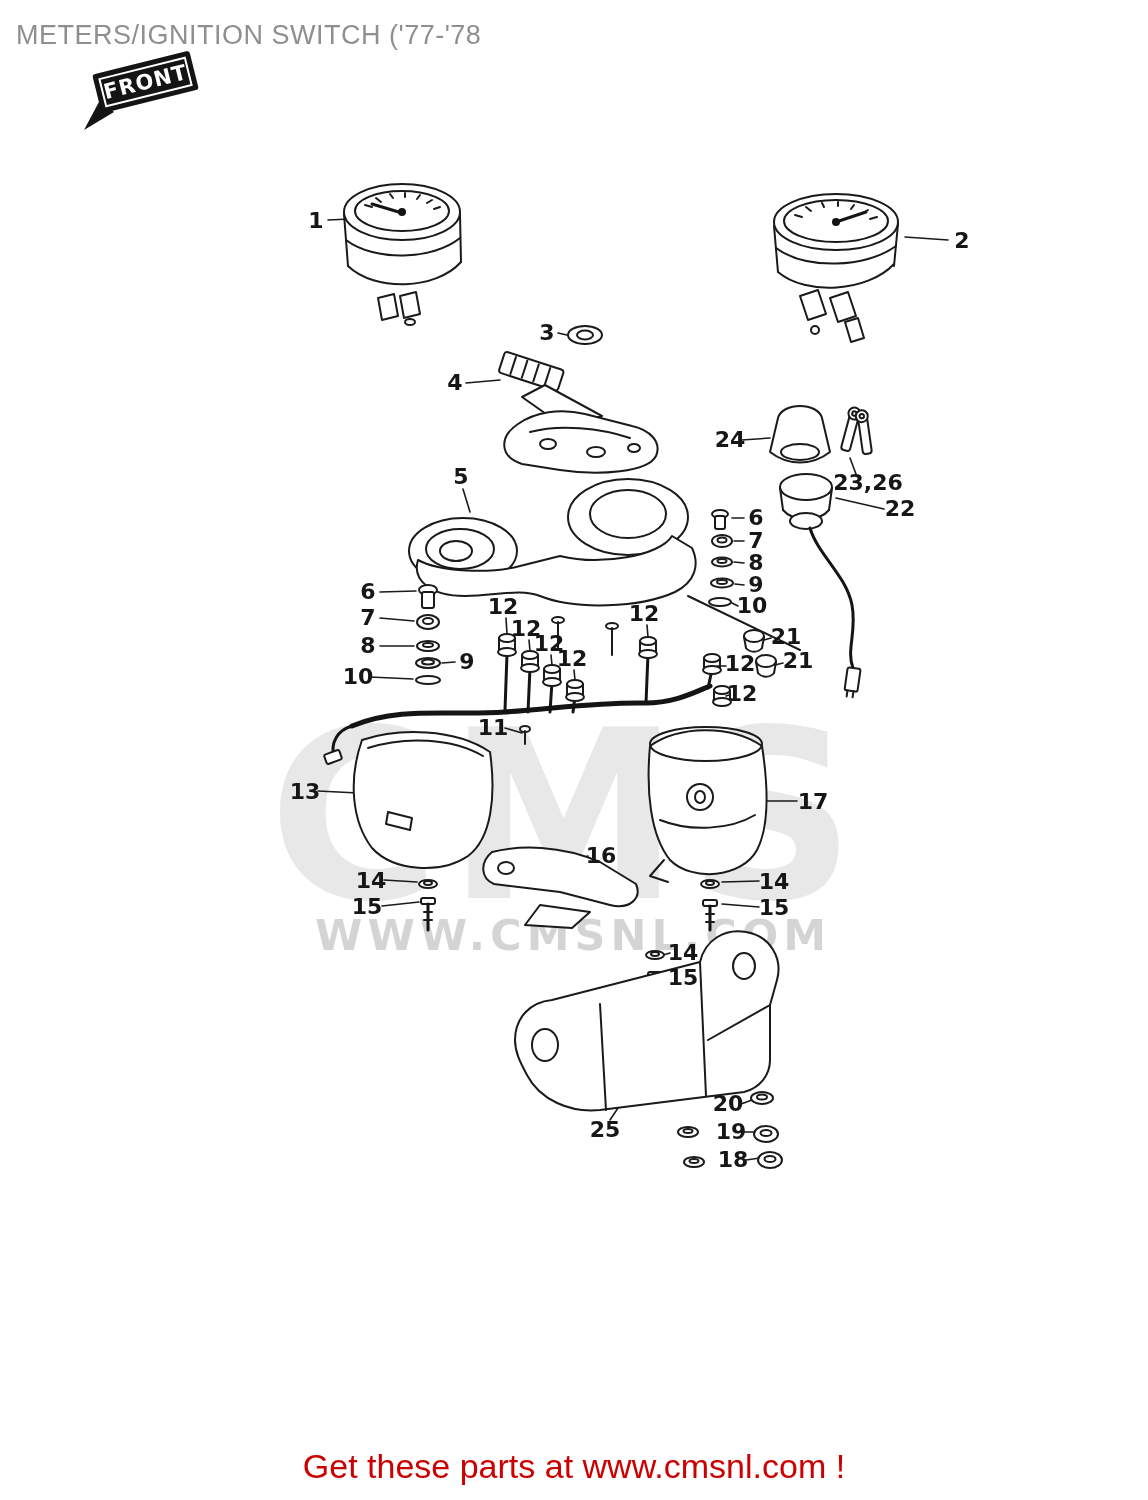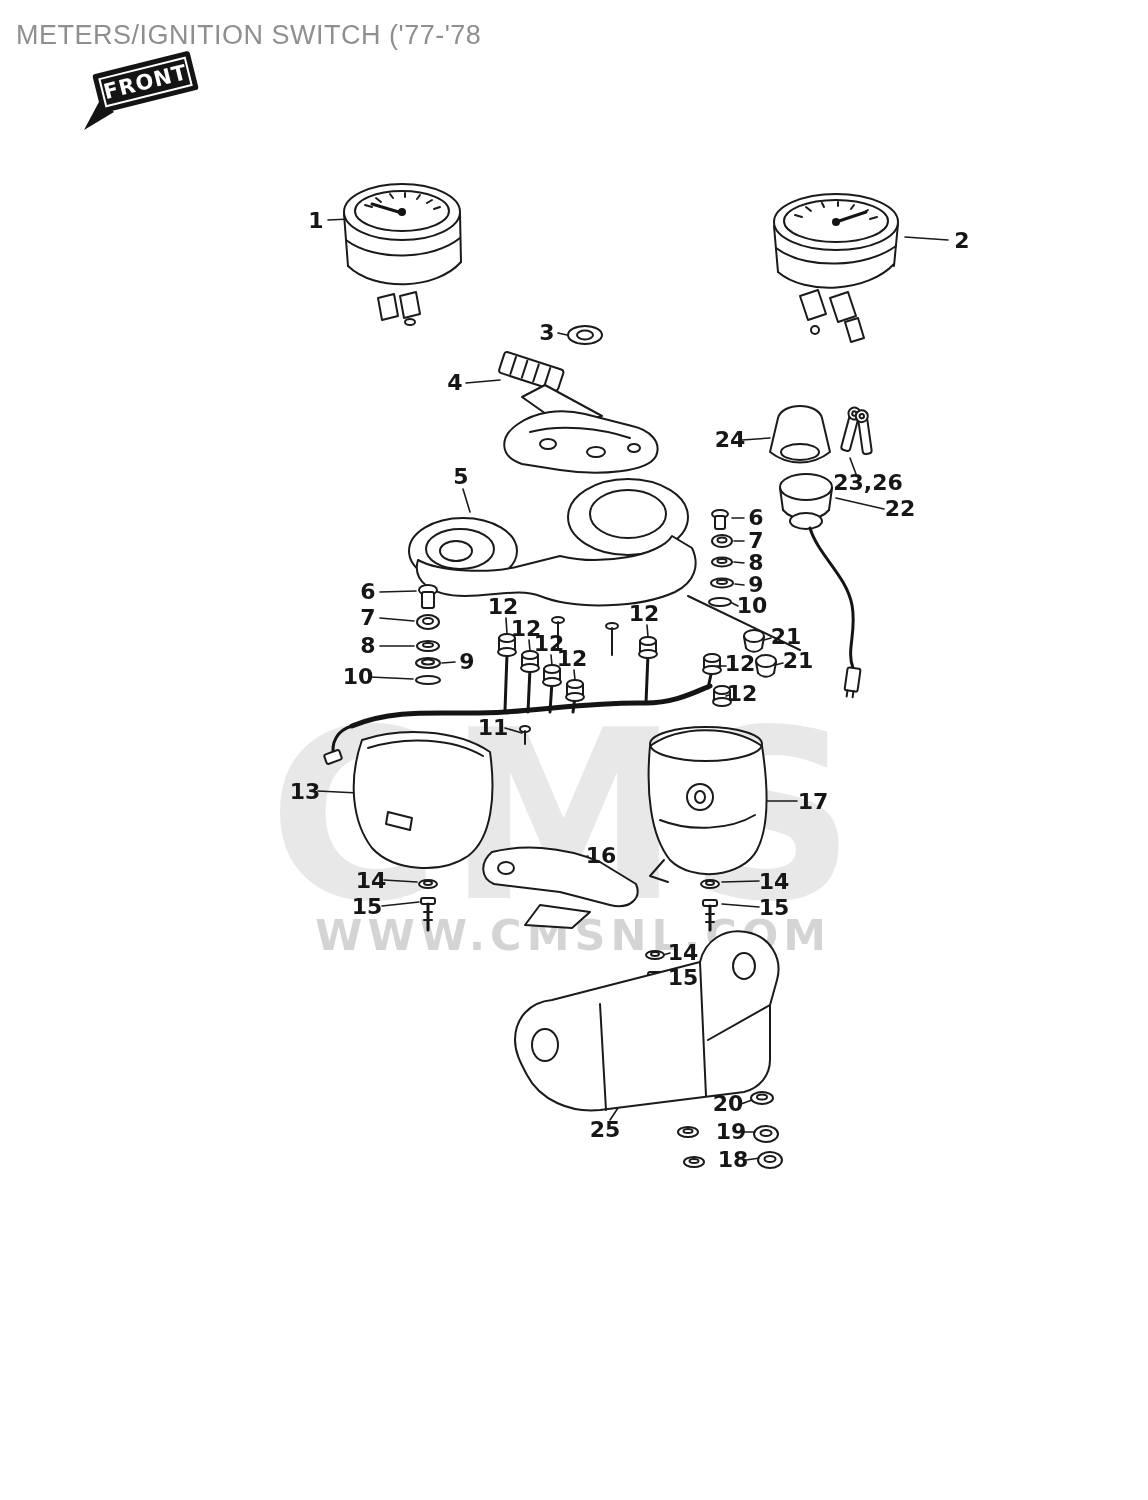--- a/index.html
+++ b/index.html
@@ -404,13 +404,14 @@
       <text class="callout" x="774" y="915" text-anchor="middle">15</text>
       <text class="callout" x="683" y="960" text-anchor="middle">14</text>
       <text class="callout" x="683" y="985" text-anchor="middle">15</text>
       <text class="callout" x="605" y="1137" text-anchor="middle">25</text>
       <text class="callout" x="728" y="1111" text-anchor="middle">20</text>
       <text class="callout" x="731" y="1139" text-anchor="middle">19</text>
       <text class="callout" x="733" y="1167" text-anchor="middle">18</text>
     </g>
   </svg>
 
+  <div class="footer-cta">Get these parts at www.cmsnl.com !</div>
 </div>
 
 </body></html>

